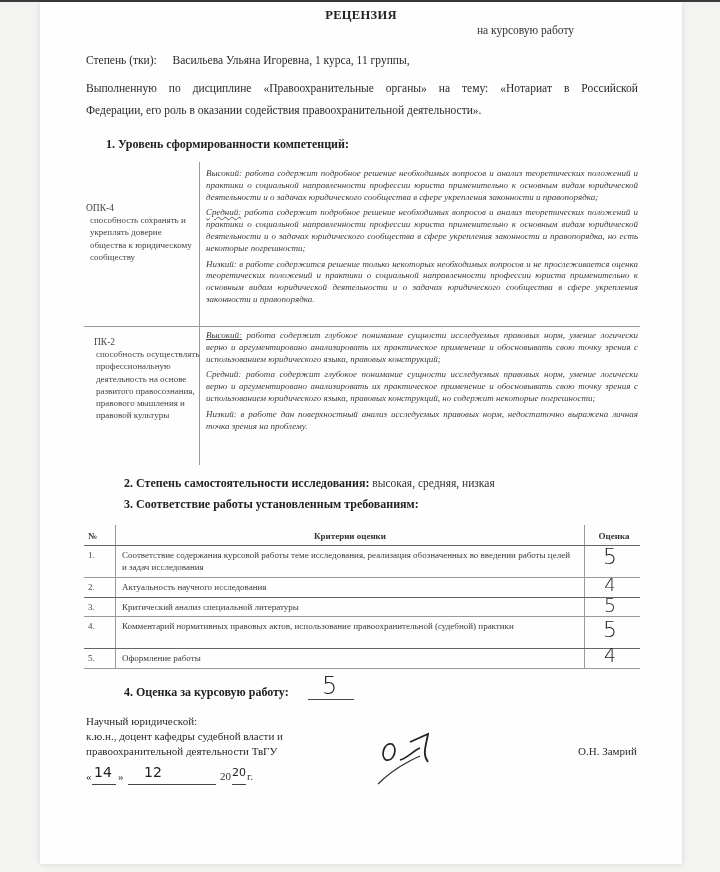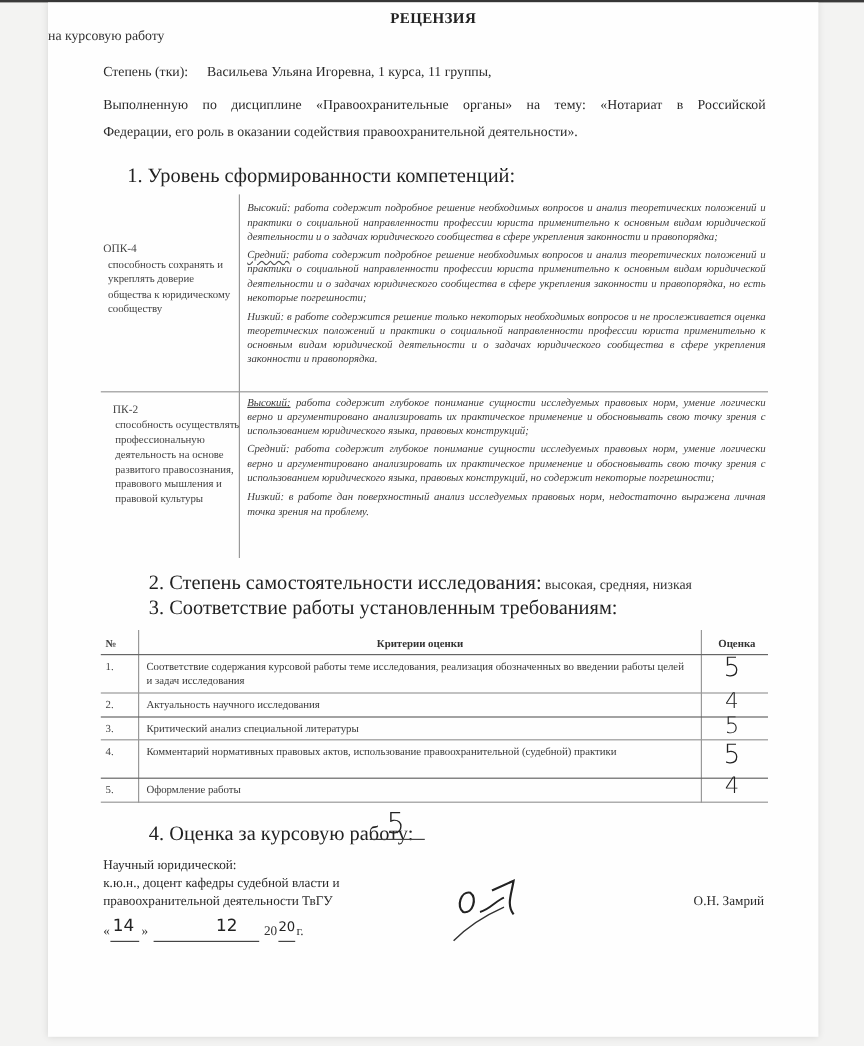--- a/index.html
+++ b/index.html
@@ -11,24 +11,24 @@
     color: #222;
   }
   .topbar { position: absolute; left: 0; top: 0; width: 720px; height: 2px; background: #3a3a3a; }
   .page {
     position: absolute; left: 40px; top: 2px; width: 642px; height: 862px;
     background: #fefefe;
     box-shadow: 0 0 6px rgba(0,0,0,0.12);
   }
   .abs { position: absolute; }
   .title { left: 0; width: 642px; top: 6px; text-align: center; font-weight: bold; font-size: 12.5px; letter-spacing: 0.3px; }
-  .subtitle { left: 0; width: 534px; top: 22px; text-align: left; font-size: 11.5px; color: #333; }
+  .subtitle { left: 0; width: 534px; top: 22px; text-align: right; font-size: 11.5px; color: #333; }
   .line { font-size: 11.5px; color: #2a2a2a; white-space: nowrap; }
   .just { text-align: justify; text-align-last: justify; }
-  .h1 { font-weight: normal; font-size: 17px; color: #222; }
+  .h1 { font-weight: bold; font-size: 12px; color: #222; }
   .small { font-size: 9px; line-height: 11.8px; color: #3a3a3a; }
   .cell-left { text-align: left; font-size: 9px; line-height: 12.2px; color: #444; }
   .vline { position: absolute; width: 1px; background: #999; }
   .hline { position: absolute; height: 1px; background: #999; }
   .hline.dark { background: #666; }
   .para { margin: 0 0 4px 0; text-align: justify; font-style: italic; }
   .u-wave { text-decoration: underline; text-decoration-style: wavy; text-decoration-color: #555; }
   .u-solid { text-decoration: underline; text-decoration-color: #444; }
   .crit-row { position: absolute; left: 0; width: 642px; }
   .crit-num { position: absolute; left: 48px; font-size: 9px; color: #444; }
@@ -143,20 +143,20 @@
     <path d="M40 20 L58 12 C56 24 52 32 58 40" fill="none" stroke="#222" stroke-width="1.8"></path>
     <path d="M8 62 C20 50 32 42 50 34" fill="none" stroke="#333" stroke-width="1.2"></path>
   </svg>
 
   <div class="abs" style="left:46px; top:768px; font-size:11px; color:#333;">
     <span>«</span>
   </div>
   <div class="abs hand" style="left:54px; top:762px; font-size:14px;">14</div>
   <div class="underline-blank" style="left:52px; top:782px; width:24px;"></div>
   <div class="abs" style="left:78px; top:768px; font-size:11px; color:#333;">»</div>
-  <div class="abs hand" style="left:104px; top:762px; font-size:14px;margin-left:36px;">12</div>
+  <div class="abs hand" style="left:104px; top:762px; font-size:14px;">12</div>
   <div class="underline-blank" style="left:88px; top:782px; width:88px;"></div>
   <div class="abs" style="left:180px; top:768px; font-size:11px; color:#333;">20</div>
   <div class="abs hand" style="left:192px; top:764px; font-size:11px;">20</div>
   <div class="underline-blank" style="left:192px; top:782px; width:14px;"></div>
   <div class="abs" style="left:207px; top:768px; font-size:11px; color:#333;"> г.</div>
 
 </div>
 
 </body></html>

